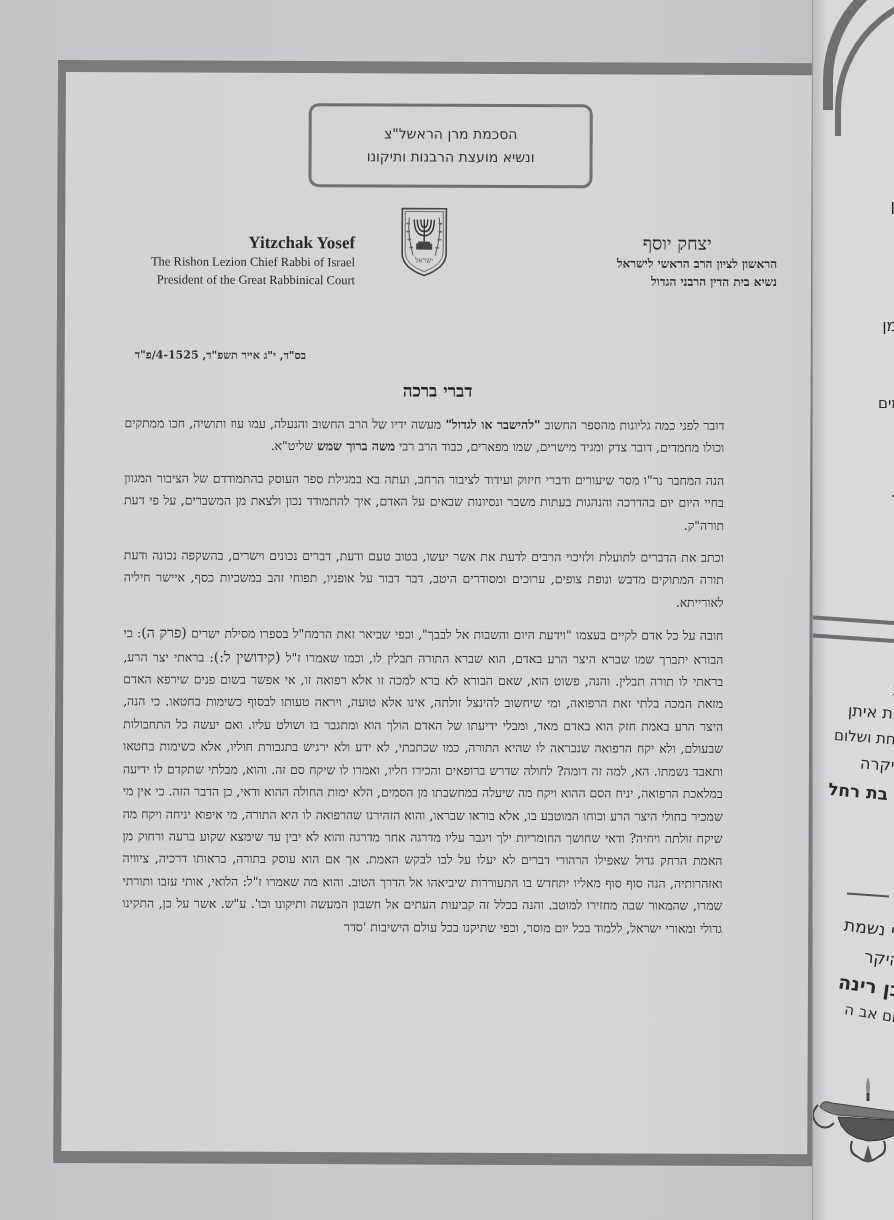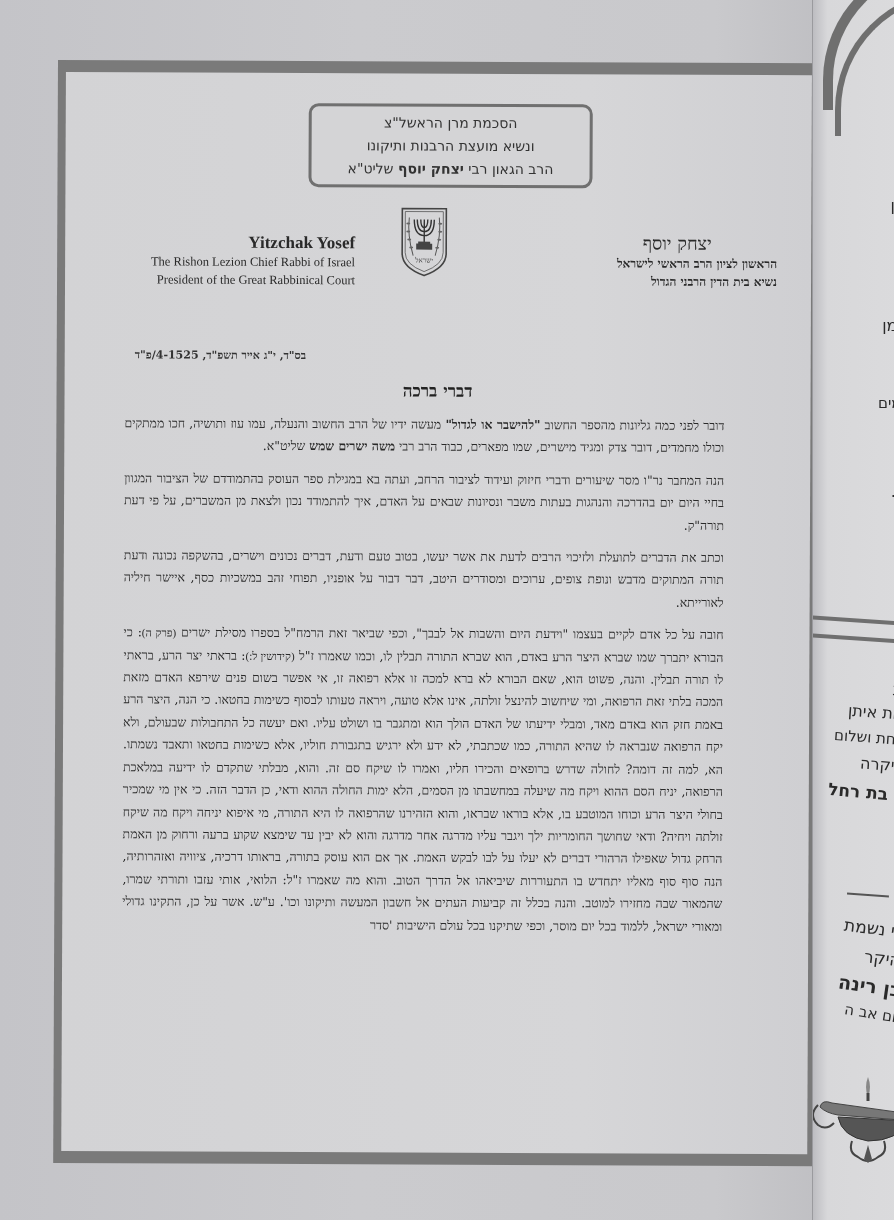--- a/index.html
+++ b/index.html
@@ -49,21 +49,21 @@
   .title {
     position:absolute; left:0; right:0; top:307px; text-align:center; direction:rtl;
     font-size:17px; font-weight:bold; color:#222; font-family:"DejaVu Serif", serif;
   }
   .body-text {
     position:absolute; left:60px; width:600px; top:340px; direction:rtl; text-align:justify;
     font-family:"DejaVu Serif", serif; font-size:12.4px; line-height:22.4px; color:#2a2a2a;
   }
   .body-text p { margin:0 0 10px 0; text-align-last:right; }
   .body-text b { font-weight:bold; }
-  .body-text small { font-size:11px;font-family:Liberation Serif, serif; }
+  .body-text small { font-size:14px; }
   
   .right-page {
     position:absolute; left:812px; top:0; width:120px; height:1220px;
     background: linear-gradient(90deg,#bdbdc1 0%, #d8d8da 12%, #dcdcde 100%);
     border-left:1px solid #9a9a9e;
     overflow:hidden;
   }
   .rp-curve1 { position:absolute; left:10px; top:-40px; width:200px; height:140px;
     border-left:10px solid #6f6f6f; border-top:10px solid #6f6f6f; border-radius:120px 0 0 0; }
   .rp-curve2 { position:absolute; left:22px; top:-10px; width:200px; height:140px;
@@ -82,21 +82,20 @@
 </style>
 </head>
 <body>
 
 <div class="frame">
   <div class="frame-inner">
 
     <div class="endorse-box">
       <div>הסכמת מרן הראשל"צ</div>
       <div>ונשיא מועצת הרבנות ותיקונו</div>
-      <div><span>הרב הגאון רבי </span><b>יצחק יוסף</b><span> שליט"א</span></div>
     </div>
 
     <div class="en-block">
       <div class="name">Yitzchak Yosef</div>
       <div class="line">The Rishon Lezion Chief Rabbi of Israel</div>
       <div class="line">President of the Great Rabbinical Court</div>
     </div>
 
     <svg class="emblem" viewBox="0 0 50 72">
       <path d="M3 3 H47 V48 Q47 62 25 70 Q3 62 3 48 Z" fill="none" stroke="#444" stroke-width="1.6"></path>
@@ -130,21 +129,21 @@
       <div class="name">יצחק יוסף</div>
       <div class="line">הראשון לציון הרב הראשי לישראל</div>
       <div class="line">נשיא בית הדין הרבני הגדול</div>
     </div>
 
     <div class="ref">בס"ד, י"ג אייר תשפ"ד, 4-1525/פ"ד</div>
 
     <div class="title">דברי ברכה</div>
 
     <div class="body-text">
-      <p><span>דובר לפני כמה גליונות מהספר החשוב </span><b>"להישבר או לגדול"</b><span> מעשה ידיו של הרב החשוב והנעלה, עמו עוז ותושיה, חכו ממתקים וכולו מחמדים, דובר צדק ומגיד מישרים, שמו מפארים, כבוד הרב רבי </span><b>משה ישרים שמש</b><span> שליט"א.</span></p>
+      <p><span>דובר לפני כמה גליונות מהספר החשוב </span><b>"להישבר או לגדול"</b><span> מעשה ידיו של הרב החשוב והנעלה, עמו עוז ותושיה, חכו ממתקים וכולו מחמדים, דובר צדק ומגיד מישרים, שמו מפארים, כבוד הרב רבי </span><b>משה ברוך שמש</b><span> שליט"א.</span></p>
       <p>הנה המחבר נר"ו מסר שיעורים ודברי חיזוק ועידוד לציבור הרחב, ועתה בא במגילת ספר העוסק בהתמודדם של הציבור המגוון בחיי היום יום בהדרכה והנהגות בעתות משבר ונסיונות שבאים על האדם, איך להתמודד נכון ולצאת מן המשברים, על פי דעת תורה"ק.</p>
       <p>וכתב את הדברים לתועלת ולזיכוי הרבים לדעת את אשר יעשו, בטוב טעם ודעת, דברים נכונים וישרים, בהשקפה נכונה ודעת תורה המתוקים מדבש ונופת צופים, ערוכים ומסודרים היטב, דבר דבור על אופניו, תפוחי זהב במשכיות כסף, איישר חיליה לאורייתא.</p>
       <p><span>חובה על כל אדם לקיים בעצמו "וידעת היום והשבות אל לבבך", וכפי שביאר זאת הרמח"ל בספרו מסילת ישרים </span><small>(פרק ה)</small><span>: כי הבורא יתברך שמו שברא היצר הרע באדם, הוא שברא התורה תבלין לו, וכמו שאמרו ז"ל </span><small>(קידושין ל:)</small><span>: בראתי יצר הרע, בראתי לו תורה תבלין. והנה, פשוט הוא, שאם הבורא לא ברא למכה זו אלא רפואה זו, אי אפשר בשום פנים שירפא האדם מזאת המכה בלתי זאת הרפואה, ומי שיחשוב להינצל זולתה, אינו אלא טועה, ויראה טעותו לבסוף כשימות בחטאו. כי הנה, היצר הרע באמת חזק הוא באדם מאד, ומבלי ידיעתו של האדם הולך הוא ומתגבר בו ושולט עליו. ואם יעשה כל התחבולות שבעולם, ולא יקח הרפואה שנבראה לו שהיא התורה, כמו שכתבתי, לא ידע ולא ירגיש בתגבורת חוליו, אלא כשימות בחטאו ותאבד נשמתו. הא, למה זה דומה? לחולה שדרש ברופאים והכירו חליו, ואמרו לו שיקח סם זה. והוא, מבלתי שתקדם לו ידיעה במלאכת הרפואה, יניח הסם ההוא ויקח מה שיעלה במחשבתו מן הסמים, הלא ימות החולה ההוא ודאי, כן הדבר הזה. כי אין מי שמכיר בחולי היצר הרע וכוחו המוטבע בו, אלא בוראו שבראו, והוא הזהירנו שהרפואה לו היא התורה, מי איפוא יניחה ויקח מה שיקח זולתה ויחיה? ודאי שחושך החומריות ילך ויגבר עליו מדרגה אחר מדרגה והוא לא יבין עד שימצא שקוע ברעה ורחוק מן האמת הרחק גדול שאפילו הרהורי דברים לא יעלו על לבו לבקש האמת. אך אם הוא עוסק בתורה, בראותו דרכיה, ציוויה ואזהרותיה, הנה סוף סוף מאליו יתחדש בו התעוררות שיביאהו אל הדרך הטוב. והוא מה שאמרו ז"ל: הלואי, אותי עזבו ותורתי שמרו, שהמאור שבה מחזירו למוטב. והנה בכלל זה קביעות העתים אל חשבון המעשה ותיקונו וכו'. ע"ש. אשר על כן, התקינו גדולי ומאורי ישראל, ללמוד בכל יום מוסר, וכפי שתיקנו בכל עולם הישיבות 'סדר</span></p>
     </div>
   </div>
 </div>
 
 <div class="right-page">
   <div class="rp-curve1"></div>
   <div class="rp-curve2"></div>

